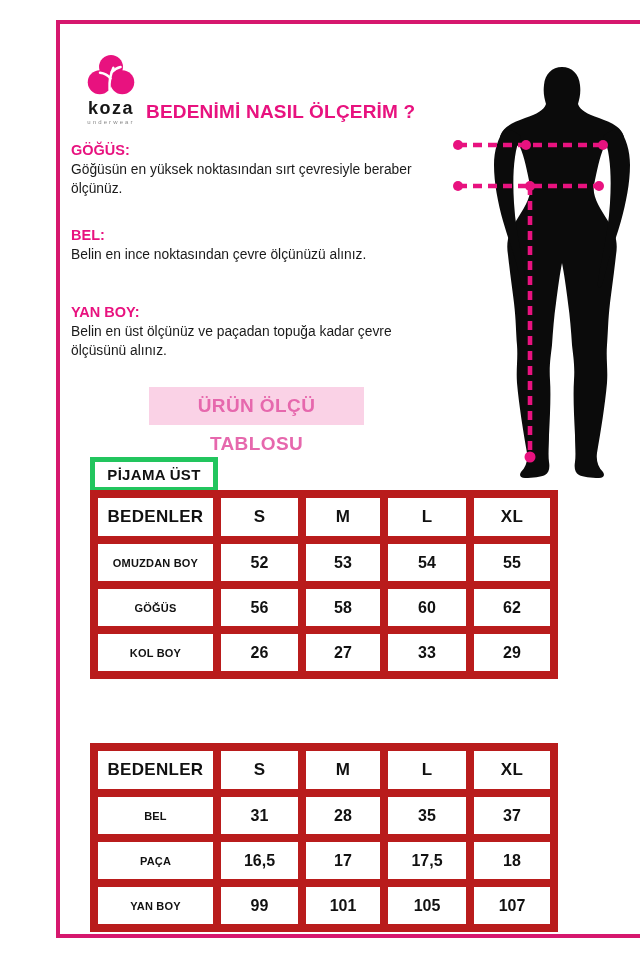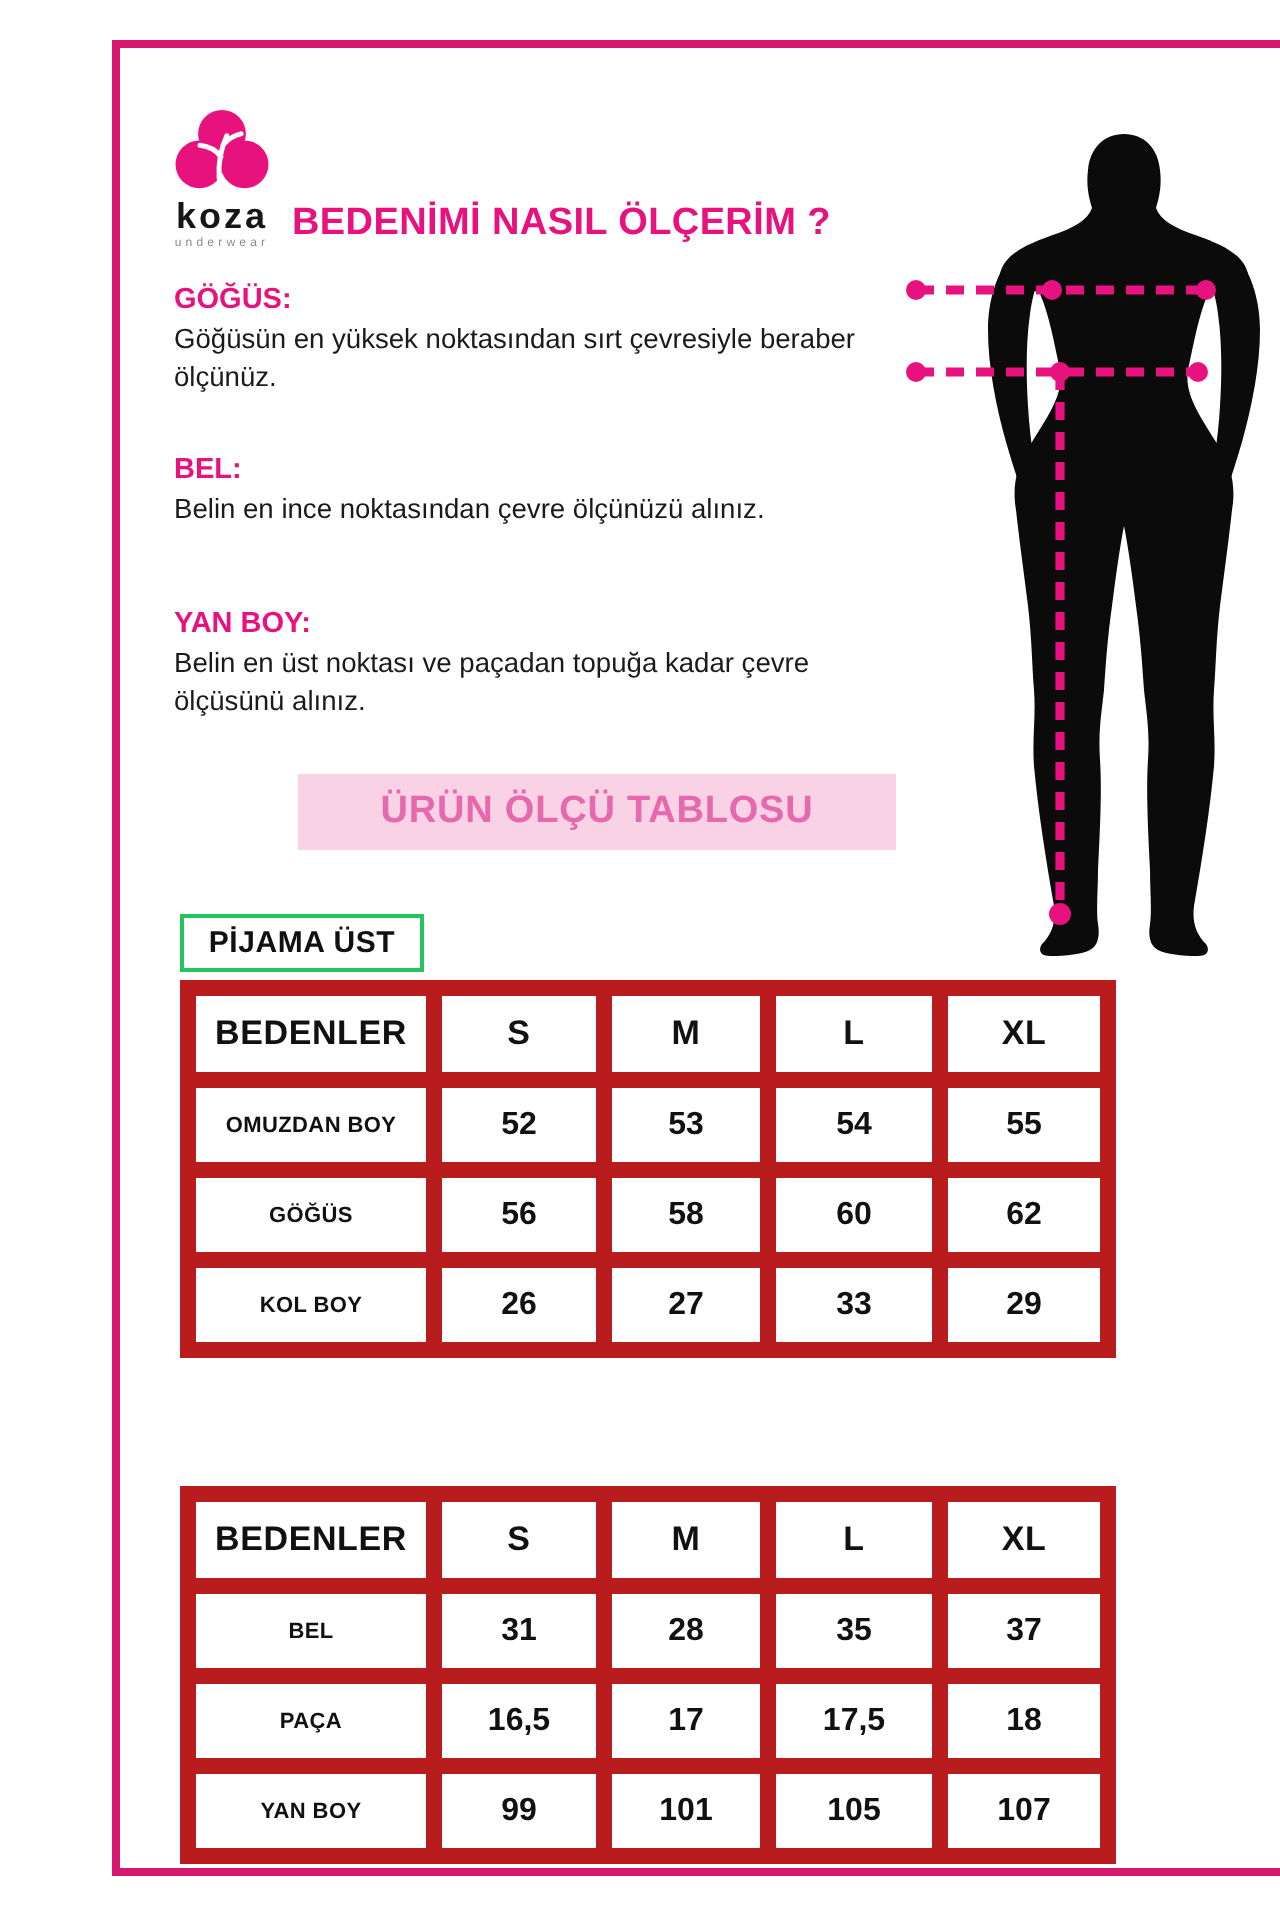--- a/index.html
+++ b/index.html
@@ -14,36 +14,36 @@
   .logo svg { display:block; margin:0 auto; }
   .brand-name { font-size:18px; font-weight:bold; color:#161616; letter-spacing:1.5px;
                 line-height:1; margin-top:1px; }
   .brand-sub  { font-size:6px; color:#8a8a8a; letter-spacing:2.1px; margin-top:2px; }
 
   
   .title { position:absolute; left:103px; top:101px; font-size:19px; font-weight:bold;
            color:#e8127f; letter-spacing:0.2px; white-space:nowrap; }
 
   
-  .section { position:absolute; left:44px; width:348px; }
+  .section { position:absolute; left:28px; width:348px; }
   .section h3 { margin:0; font-size:14.5px; color:#e8127f; font-weight:bold; }
   .section p  { margin:3px 0 0 0; font-size:13.8px; color:#1a1a1a; line-height:18.5px; }
   #sec-0 { top:142px; } #sec-1 { top:227px; } #sec-2 { top:304px; }
 
   
-  .banner { position:absolute; left:106px; top:387px; width:299px; height:38px;
+  .banner { position:absolute; left:106px; top:387px; width:215px; height:38px;
             background:#fad2e6; color:#e668ad; font-size:19px; font-weight:bold;
             text-align:center; line-height:38px; letter-spacing:0.4px; }
 
   
   .figure { position:absolute; left:405px; top:25px; }
 
   
   .table-title { position:absolute; left:47px; width:118px; height:25px;
-                 border:2px solid #22c55e; font-size:15px; font-weight:bold; color:#111;
+                 border:5px solid #22c55e; font-size:15px; font-weight:bold; color:#111;
                  text-align:center; line-height:25px; letter-spacing:0.3px; background:#fff; }
   #t0-title { top:457px; } #t1-title { top:711px; }
 
   table.size { position:absolute; left:47px; width:460px; border-collapse:collapse;
                table-layout:fixed; background:#fff; color:#111; }
   #table-0 { top:490px; } #table-1 { top:743px; }
   .size th, .size td { border:8px solid #b91c1c; text-align:center; padding:0; }
   .size thead th { height:38px; font-size:17px; letter-spacing:0.3px; }
   .size tbody th { font-size:11px; font-weight:bold; letter-spacing:0.2px; }
   .size tbody td { height:37px; font-size:16px; font-weight:bold;text-align:center; }
@@ -77,21 +77,21 @@
   <div class="section" id="sec-0">
     <h3>GÖĞÜS:</h3>
     <p>Göğüsün en yüksek noktasından sırt çevresiyle beraber ölçünüz.</p>
   </div>
   <div class="section" id="sec-1">
     <h3>BEL:</h3>
     <p>Belin en ince noktasından çevre ölçünüzü alınız.</p>
   </div>
   <div class="section" id="sec-2">
     <h3>YAN BOY:</h3>
-    <p>Belin en üst noktası ve paçadan topuğa kadar çevre ölçüsünü alınız.</p>
+    <p>Belin en üst ölçünüz ve paçadan topuğa kadar çevre ölçüsünü alınız.</p>
   </div>
 
   <div class="banner">ÜRÜN ÖLÇÜ TABLOSU</div>
 
   <div class="figure">
     <svg width="215" height="470" viewBox="0 0 215 470">
       <g fill="#0b0b0b">
 
         <path d="M 114 42
           C 104 42 97 49 96 60 C 95 68 96.5 74 98 79

